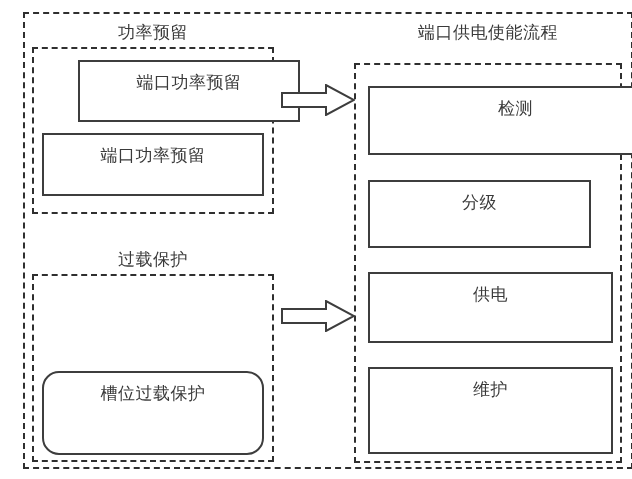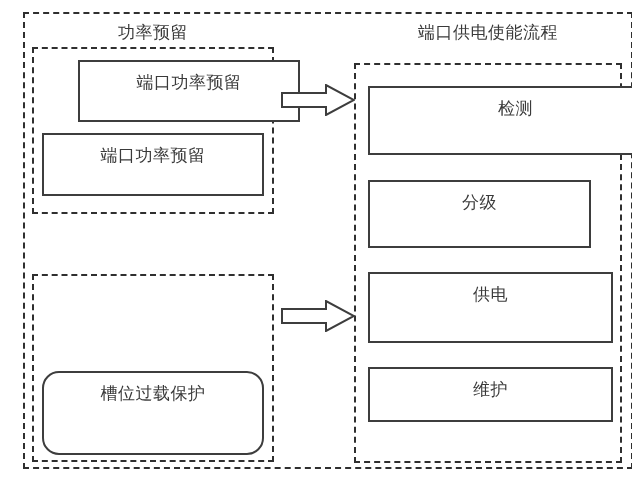--- a/index.html
+++ b/index.html
@@ -81,21 +81,21 @@
   #box-port-power-reserve { left: 32px; top: 60px;  width: 222px; height: 62px; margin-left: 36px; }
   #box-slot-power-reserve { left: 32px; top: 133px; width: 222px; height: 63px; }
   
   #box-single-port-overload { left: 32px; top: 287px; width: 222px; height: 62px; }
   #box-slot-overload        { left: 32px; top: 371px; width: 222px; height: 84px; border-radius: 17px; }
 
   
   #box-detection    { left: 358px; top: 86px;  width: 295px; height: 69px; }
   #box-grading      { left: 358px; top: 180px; width: 223px; height: 68px; }
   #box-power-supply { left: 358px; top: 272px; width: 245px; height: 71px; text-align: center; }
-  #box-maintenance  { left: 358px; top: 367px; width: 245px; height: 55px; }
+  #box-maintenance  { left: 358px; top: 367px; width: 245px; height: 87px; }
 
   
   .block-arrow {
     position: absolute;
   }
   #arrow-power-reserve-to-flow { left: 271px; top: 84px;  width: 74px; height: 32px; }
   #arrow-overload-to-flow      { left: 271px; top: 300px; width: 74px; height: 32px; }
   .block-arrow svg { display: block; }
 </style>
 </head>
@@ -110,20 +110,21 @@
   <div class="dashed-group" id="group-power-reserve"></div>
 
   <div class="item-box" id="box-port-power-reserve">
     <span class="item-label">端口功率预留</span>
   </div>
 
   <div class="item-box" id="box-slot-power-reserve">
     <span class="item-label">端口功率预留</span>
   </div>
 
+  <div class="group-title" id="title-overload">过载保护</div>
 
   <div class="dashed-group" id="group-overload"></div>
 
 
   <div class="item-box" id="box-slot-overload">
     <span class="item-label">槽位过载保护</span>
   </div>
 
   <div class="group-title" id="title-flow">端口供电使能流程</div>
 

